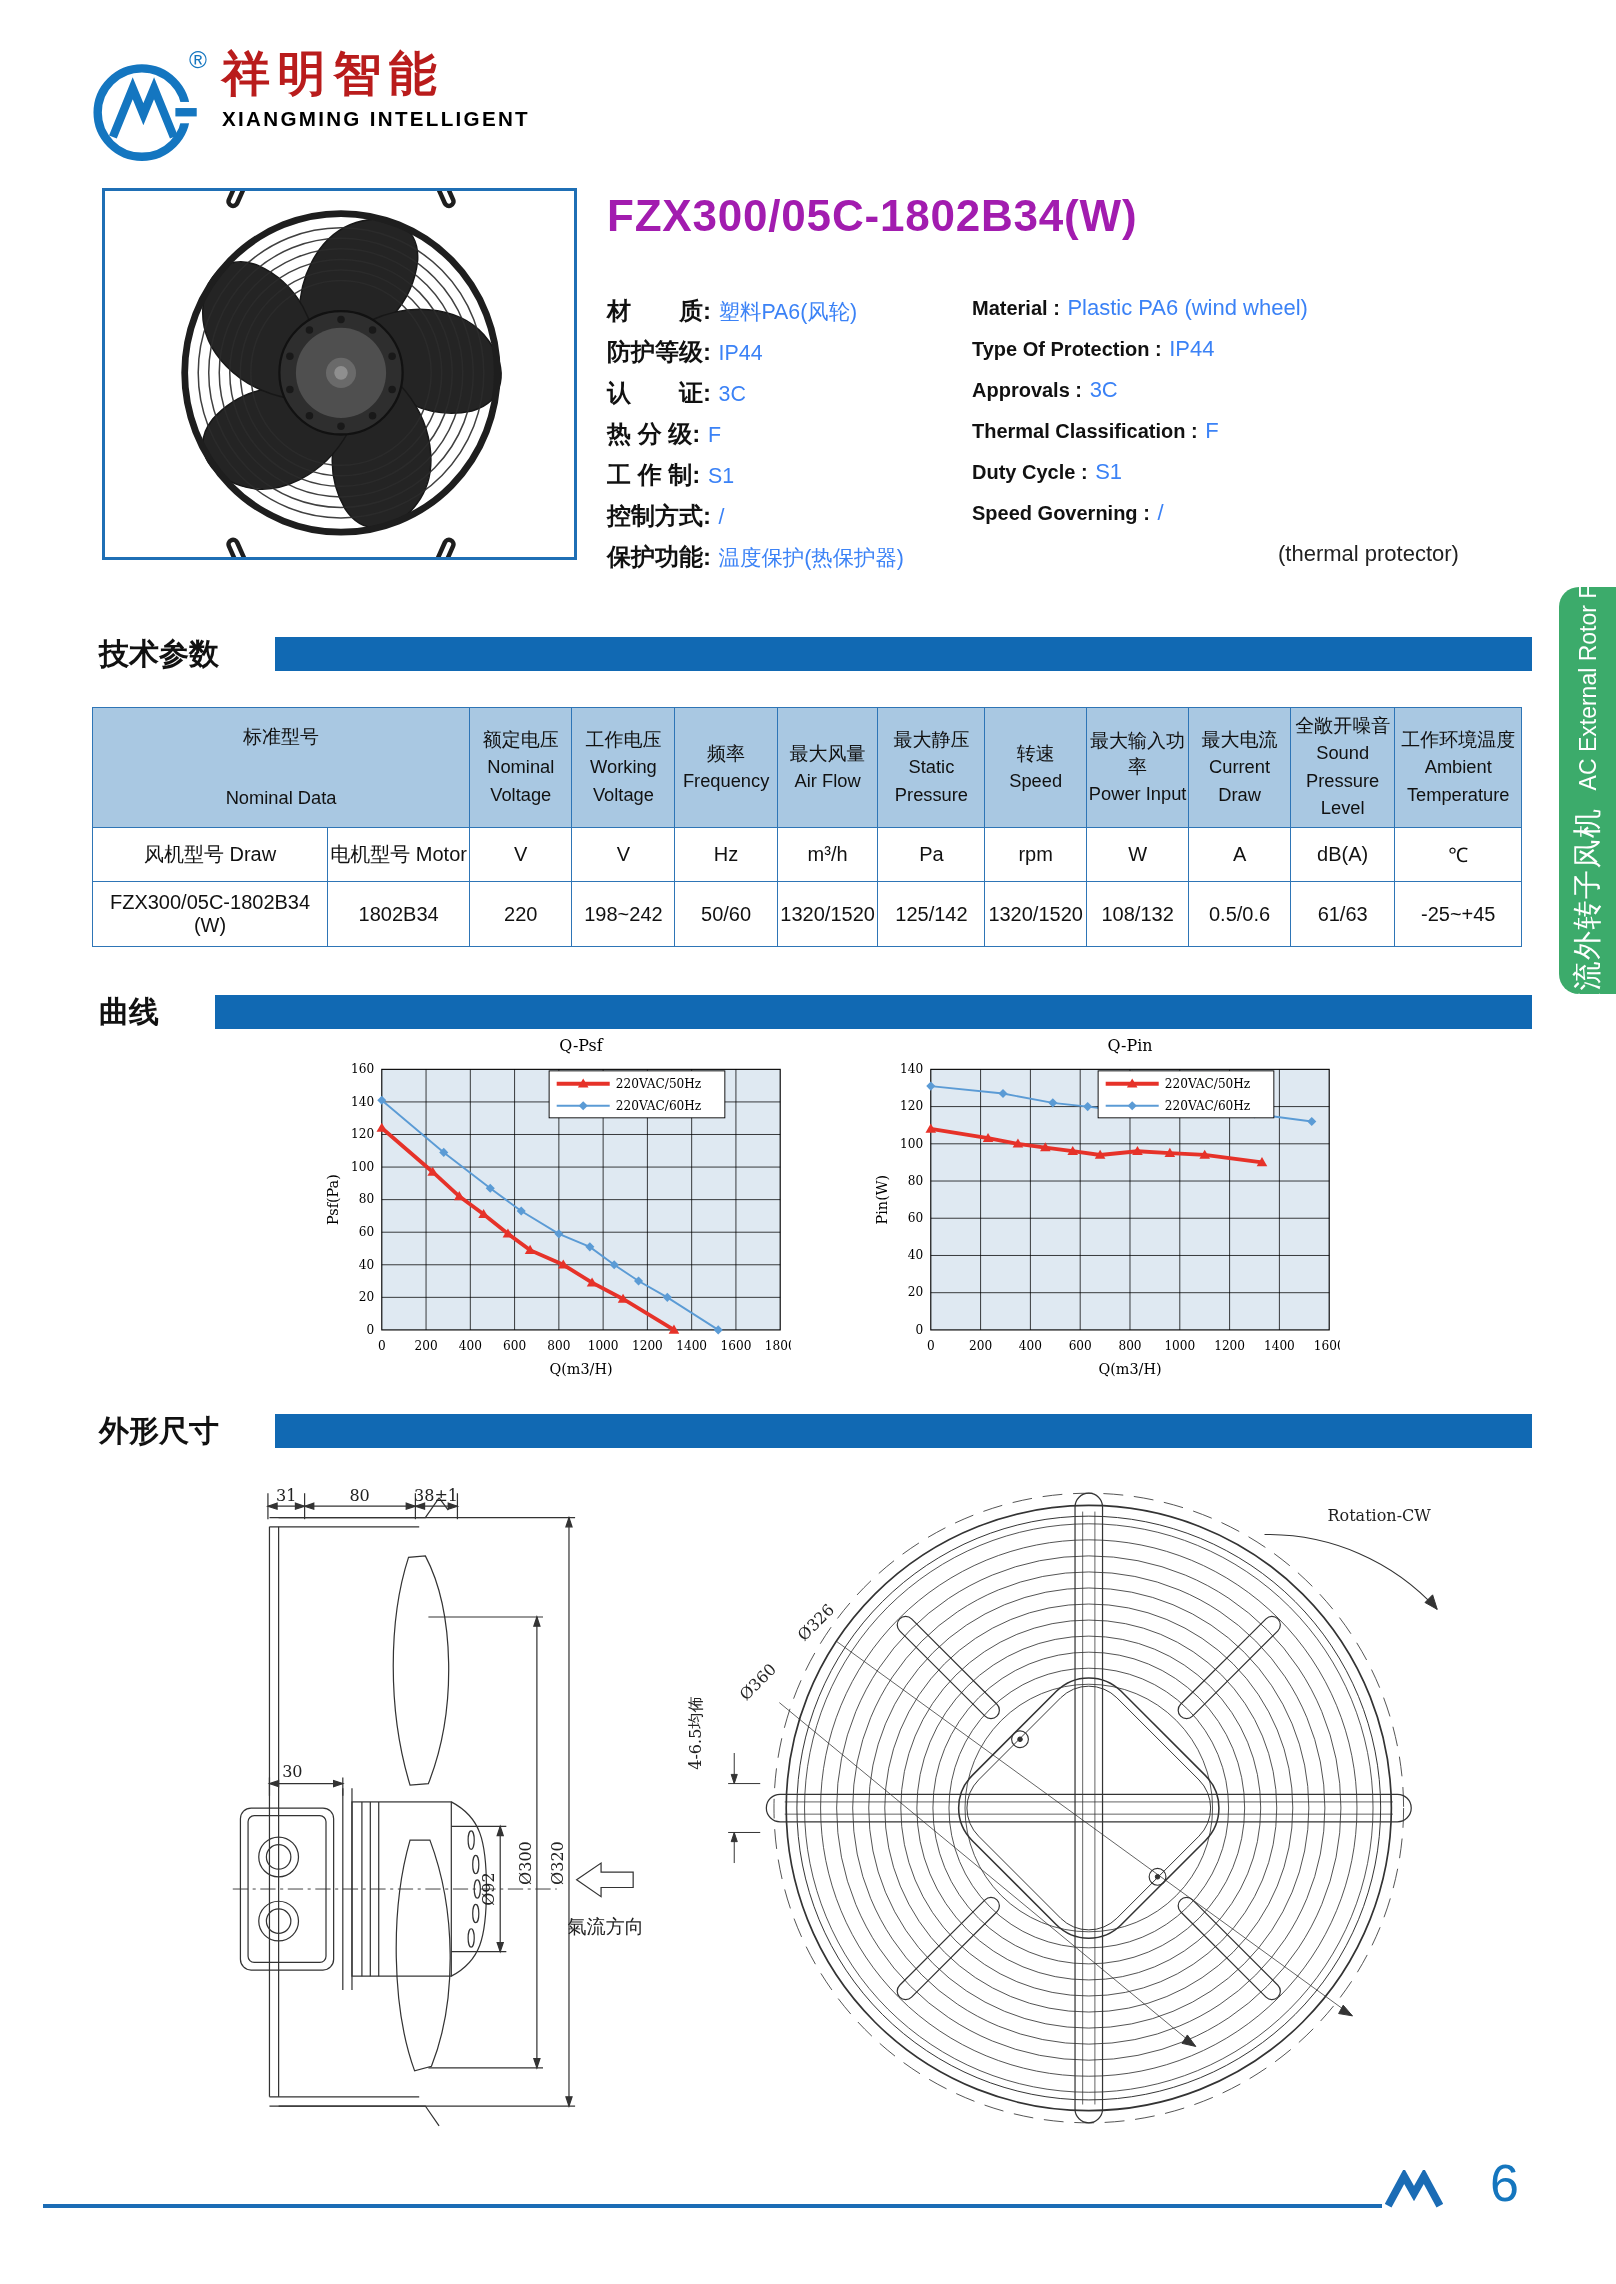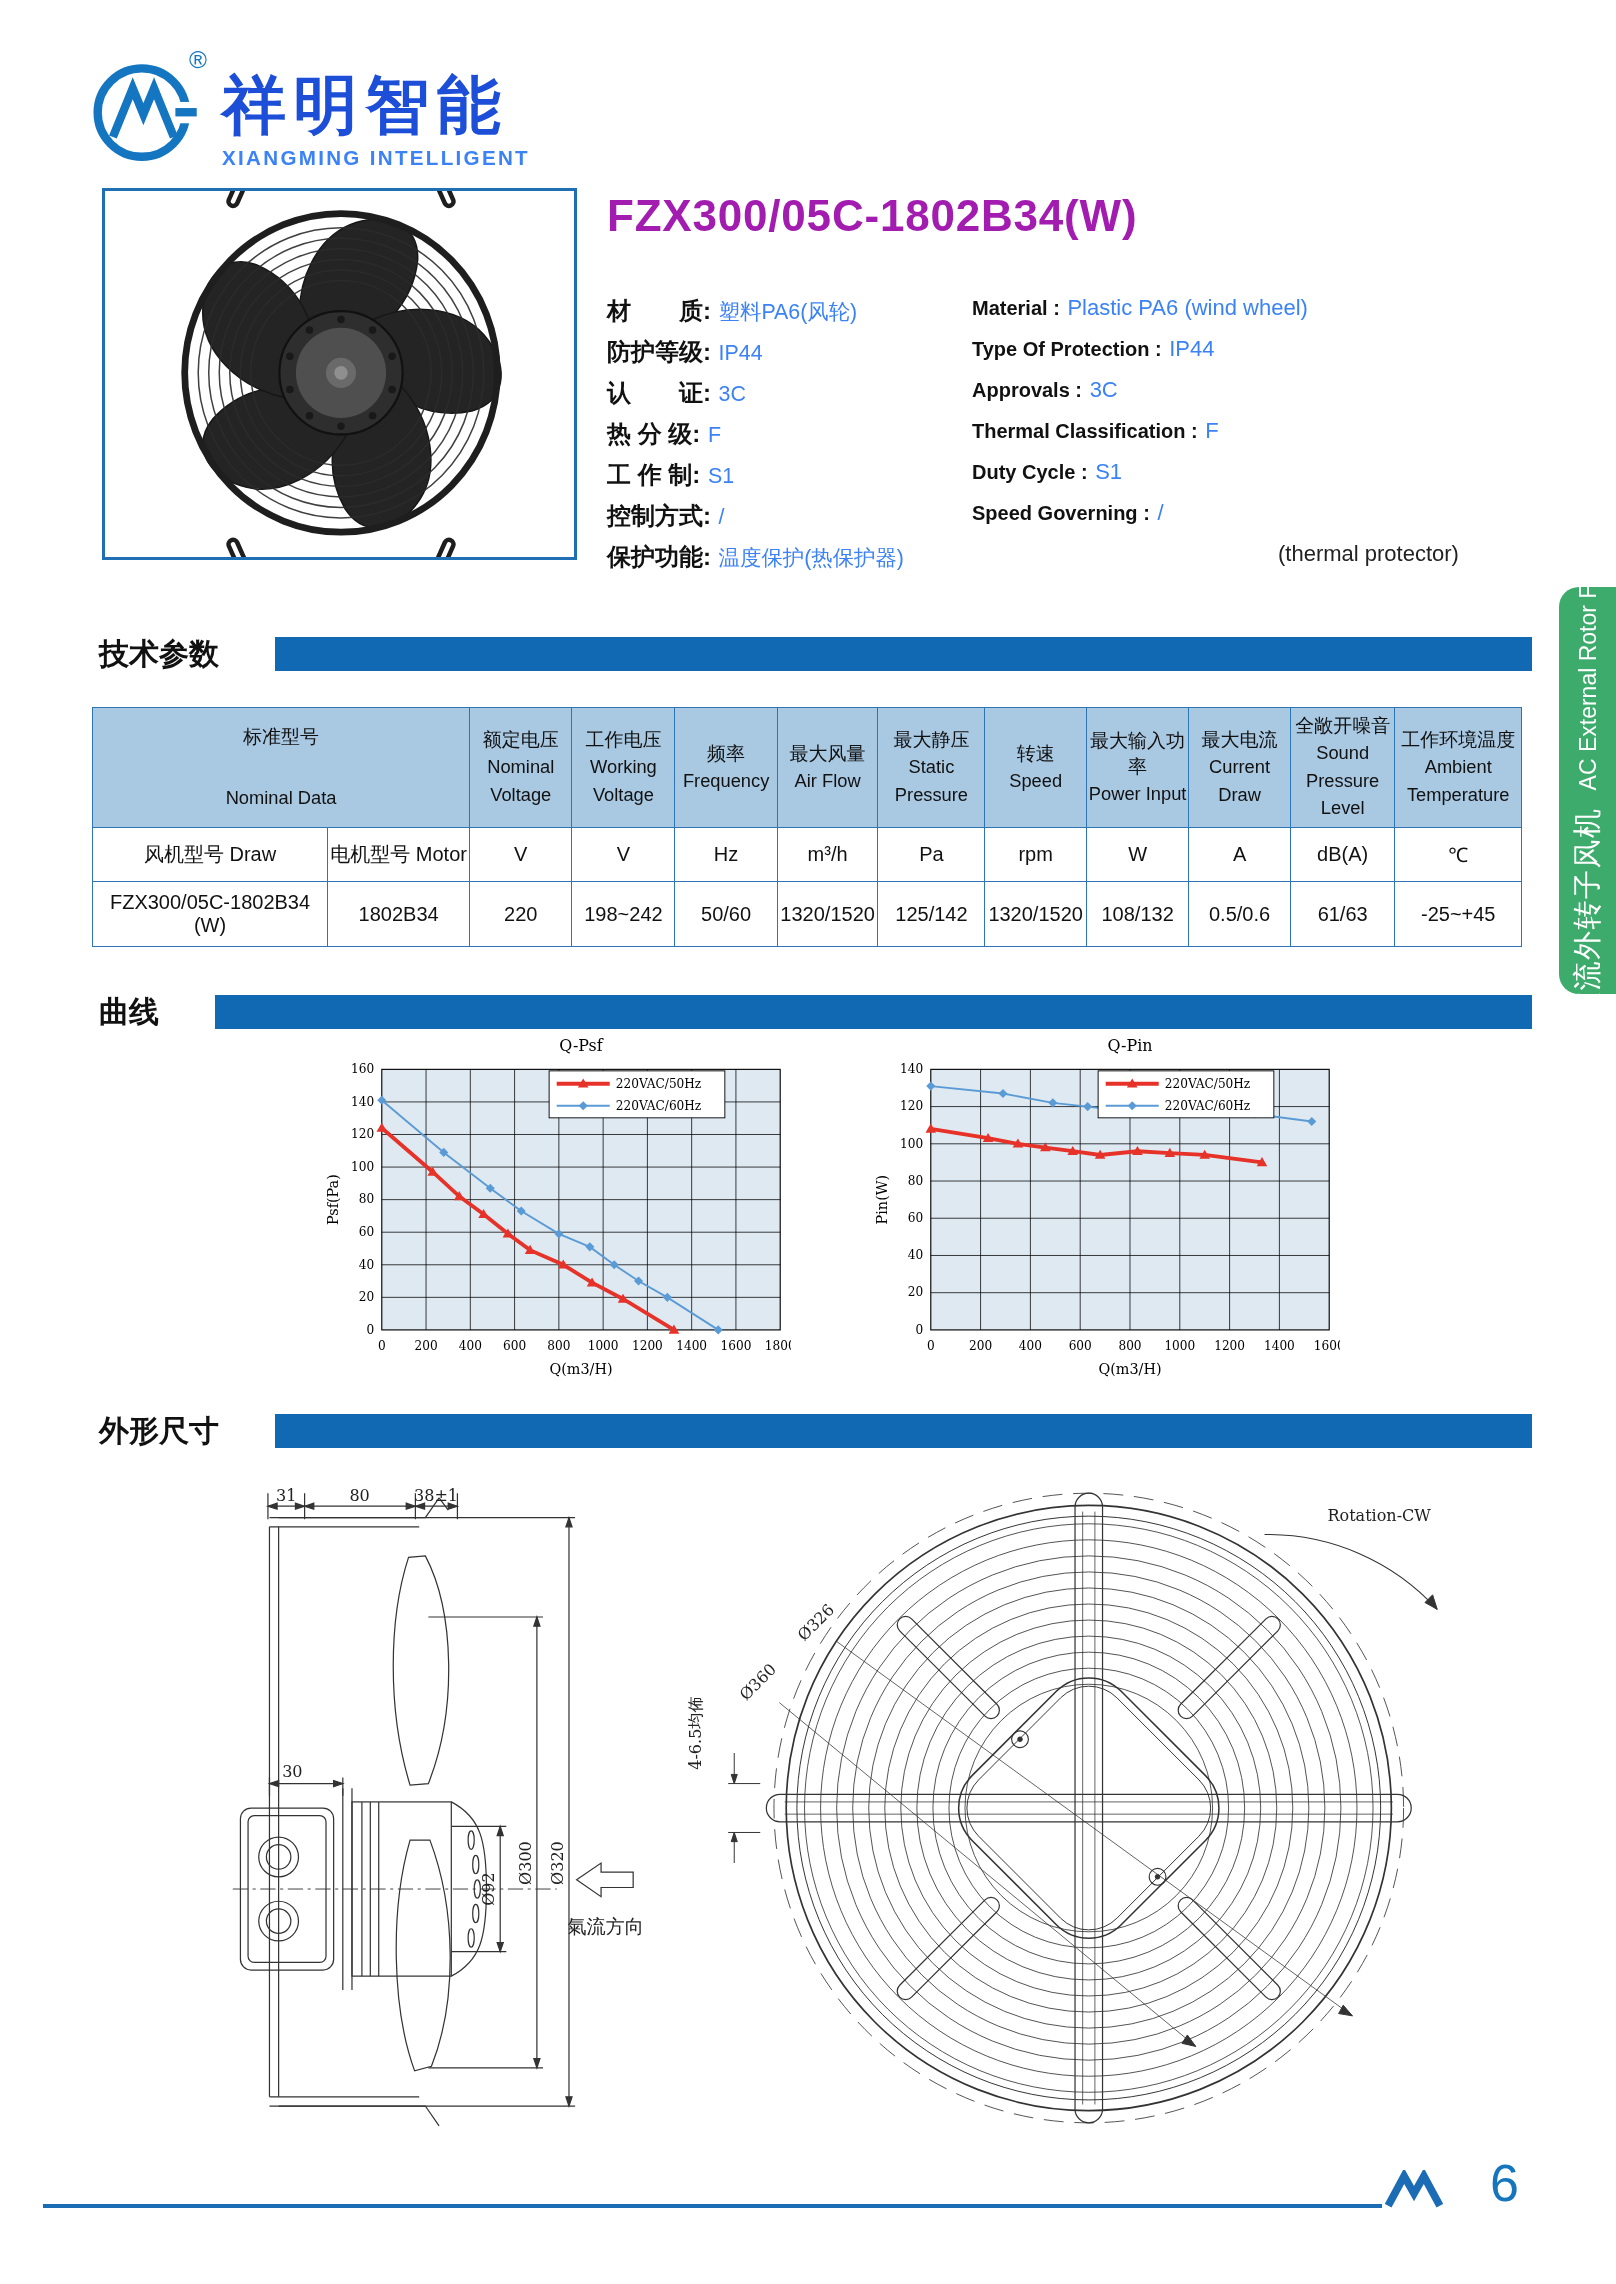--- a/index.html
+++ b/index.html
@@ -1,22 +1,22 @@
 <!DOCTYPE html>
 <html style="font-size:12.2px"><head>
 <meta charset="utf-8">
 <style>
   html,body{margin:0;padding:0;background:#888;}
   .page{position:relative;width:1617px;height:2284px;background:#ffffff;overflow:hidden;
         font-family:"Liberation Sans",sans-serif;color:#111;}
   .abs{position:absolute;}
 
   
-  .brand-cn{font-size:64px;font-weight:bold;color:#1d4ed8;letter-spacing:7.6px;line-height:1;margin-top:23px;}
-  .brand-en{font-size:20.6px;font-weight:bold;color:#3b82f6;letter-spacing:2.3px;margin-top:9.2px;}
+  .brand-cn{font-size:48px;font-weight:bold;color:#b91c1c;letter-spacing:7.6px;line-height:1;}
+  .brand-en{font-size:20.6px;font-weight:bold;color:#000000;letter-spacing:2.3px;margin-top:9.2px;}
 
   
   .photo-box{border:3.1px solid #1f6fb5;background:#fff;}
 
   
   .model-title{font-size:44px;font-weight:bold;color:#a21caf;letter-spacing:0.8px;}
 
   
   .spec-col{width:367px;}
   .spec-row{height:41px;display:flex;align-items:baseline;white-space:nowrap;}

